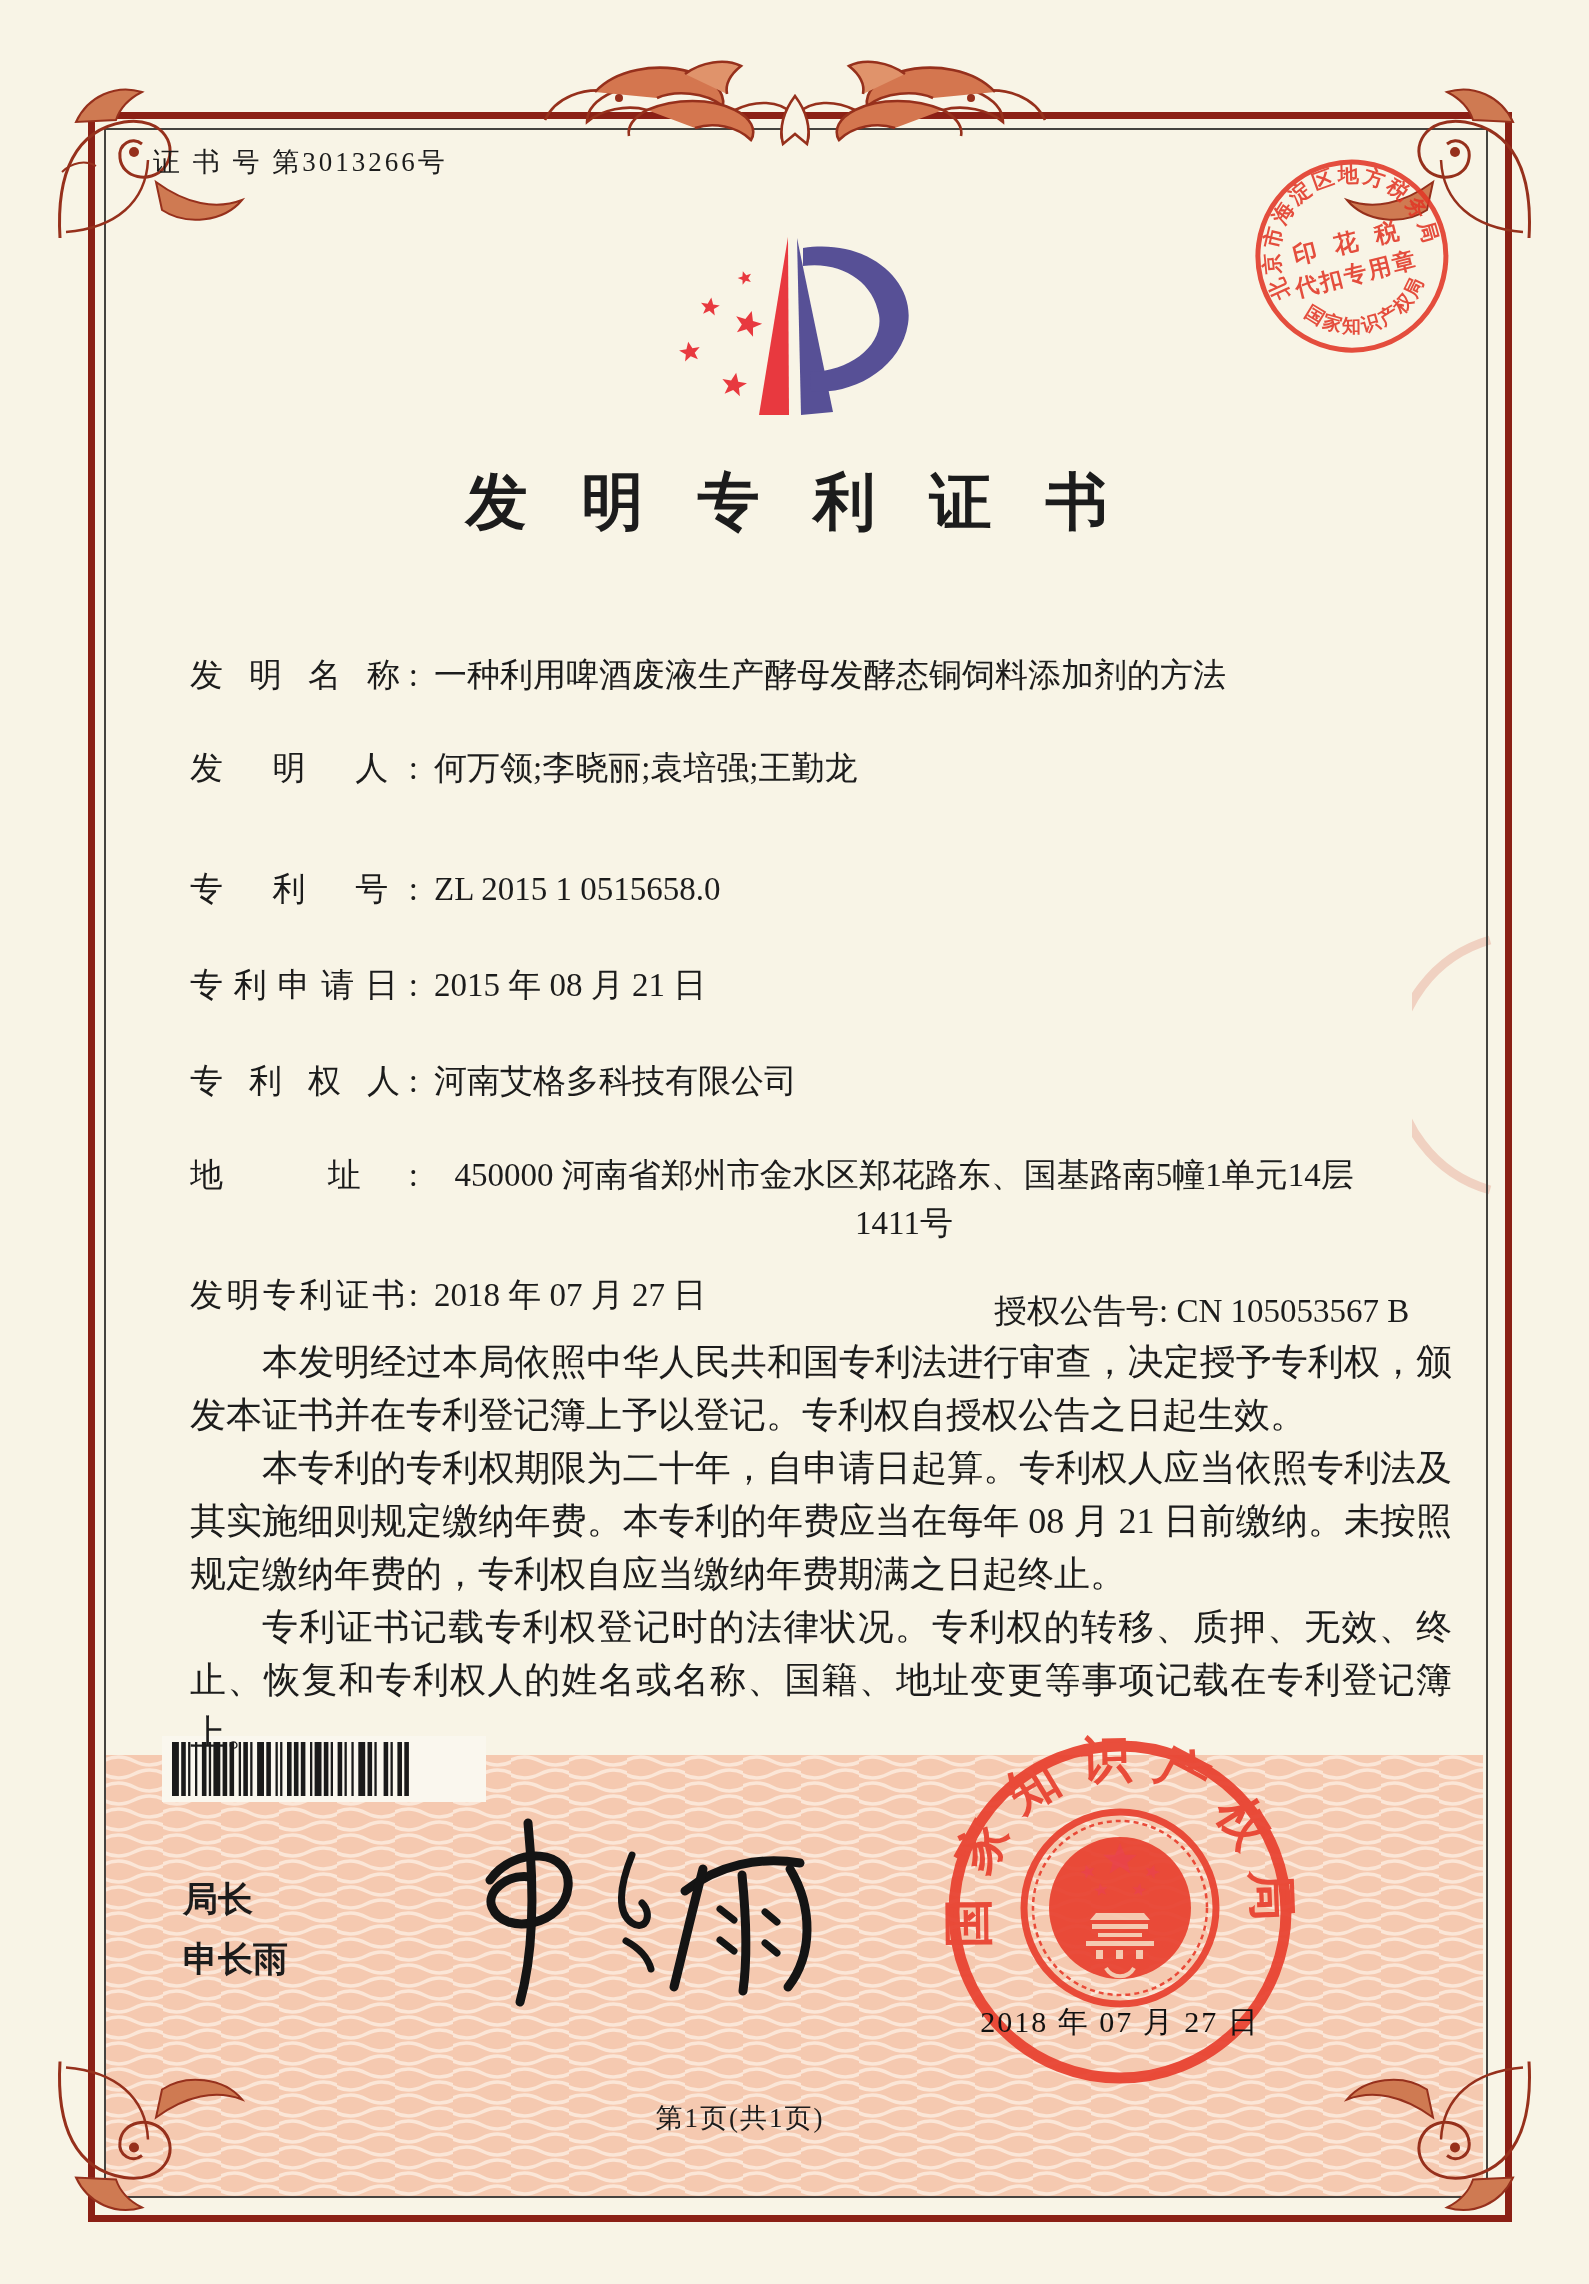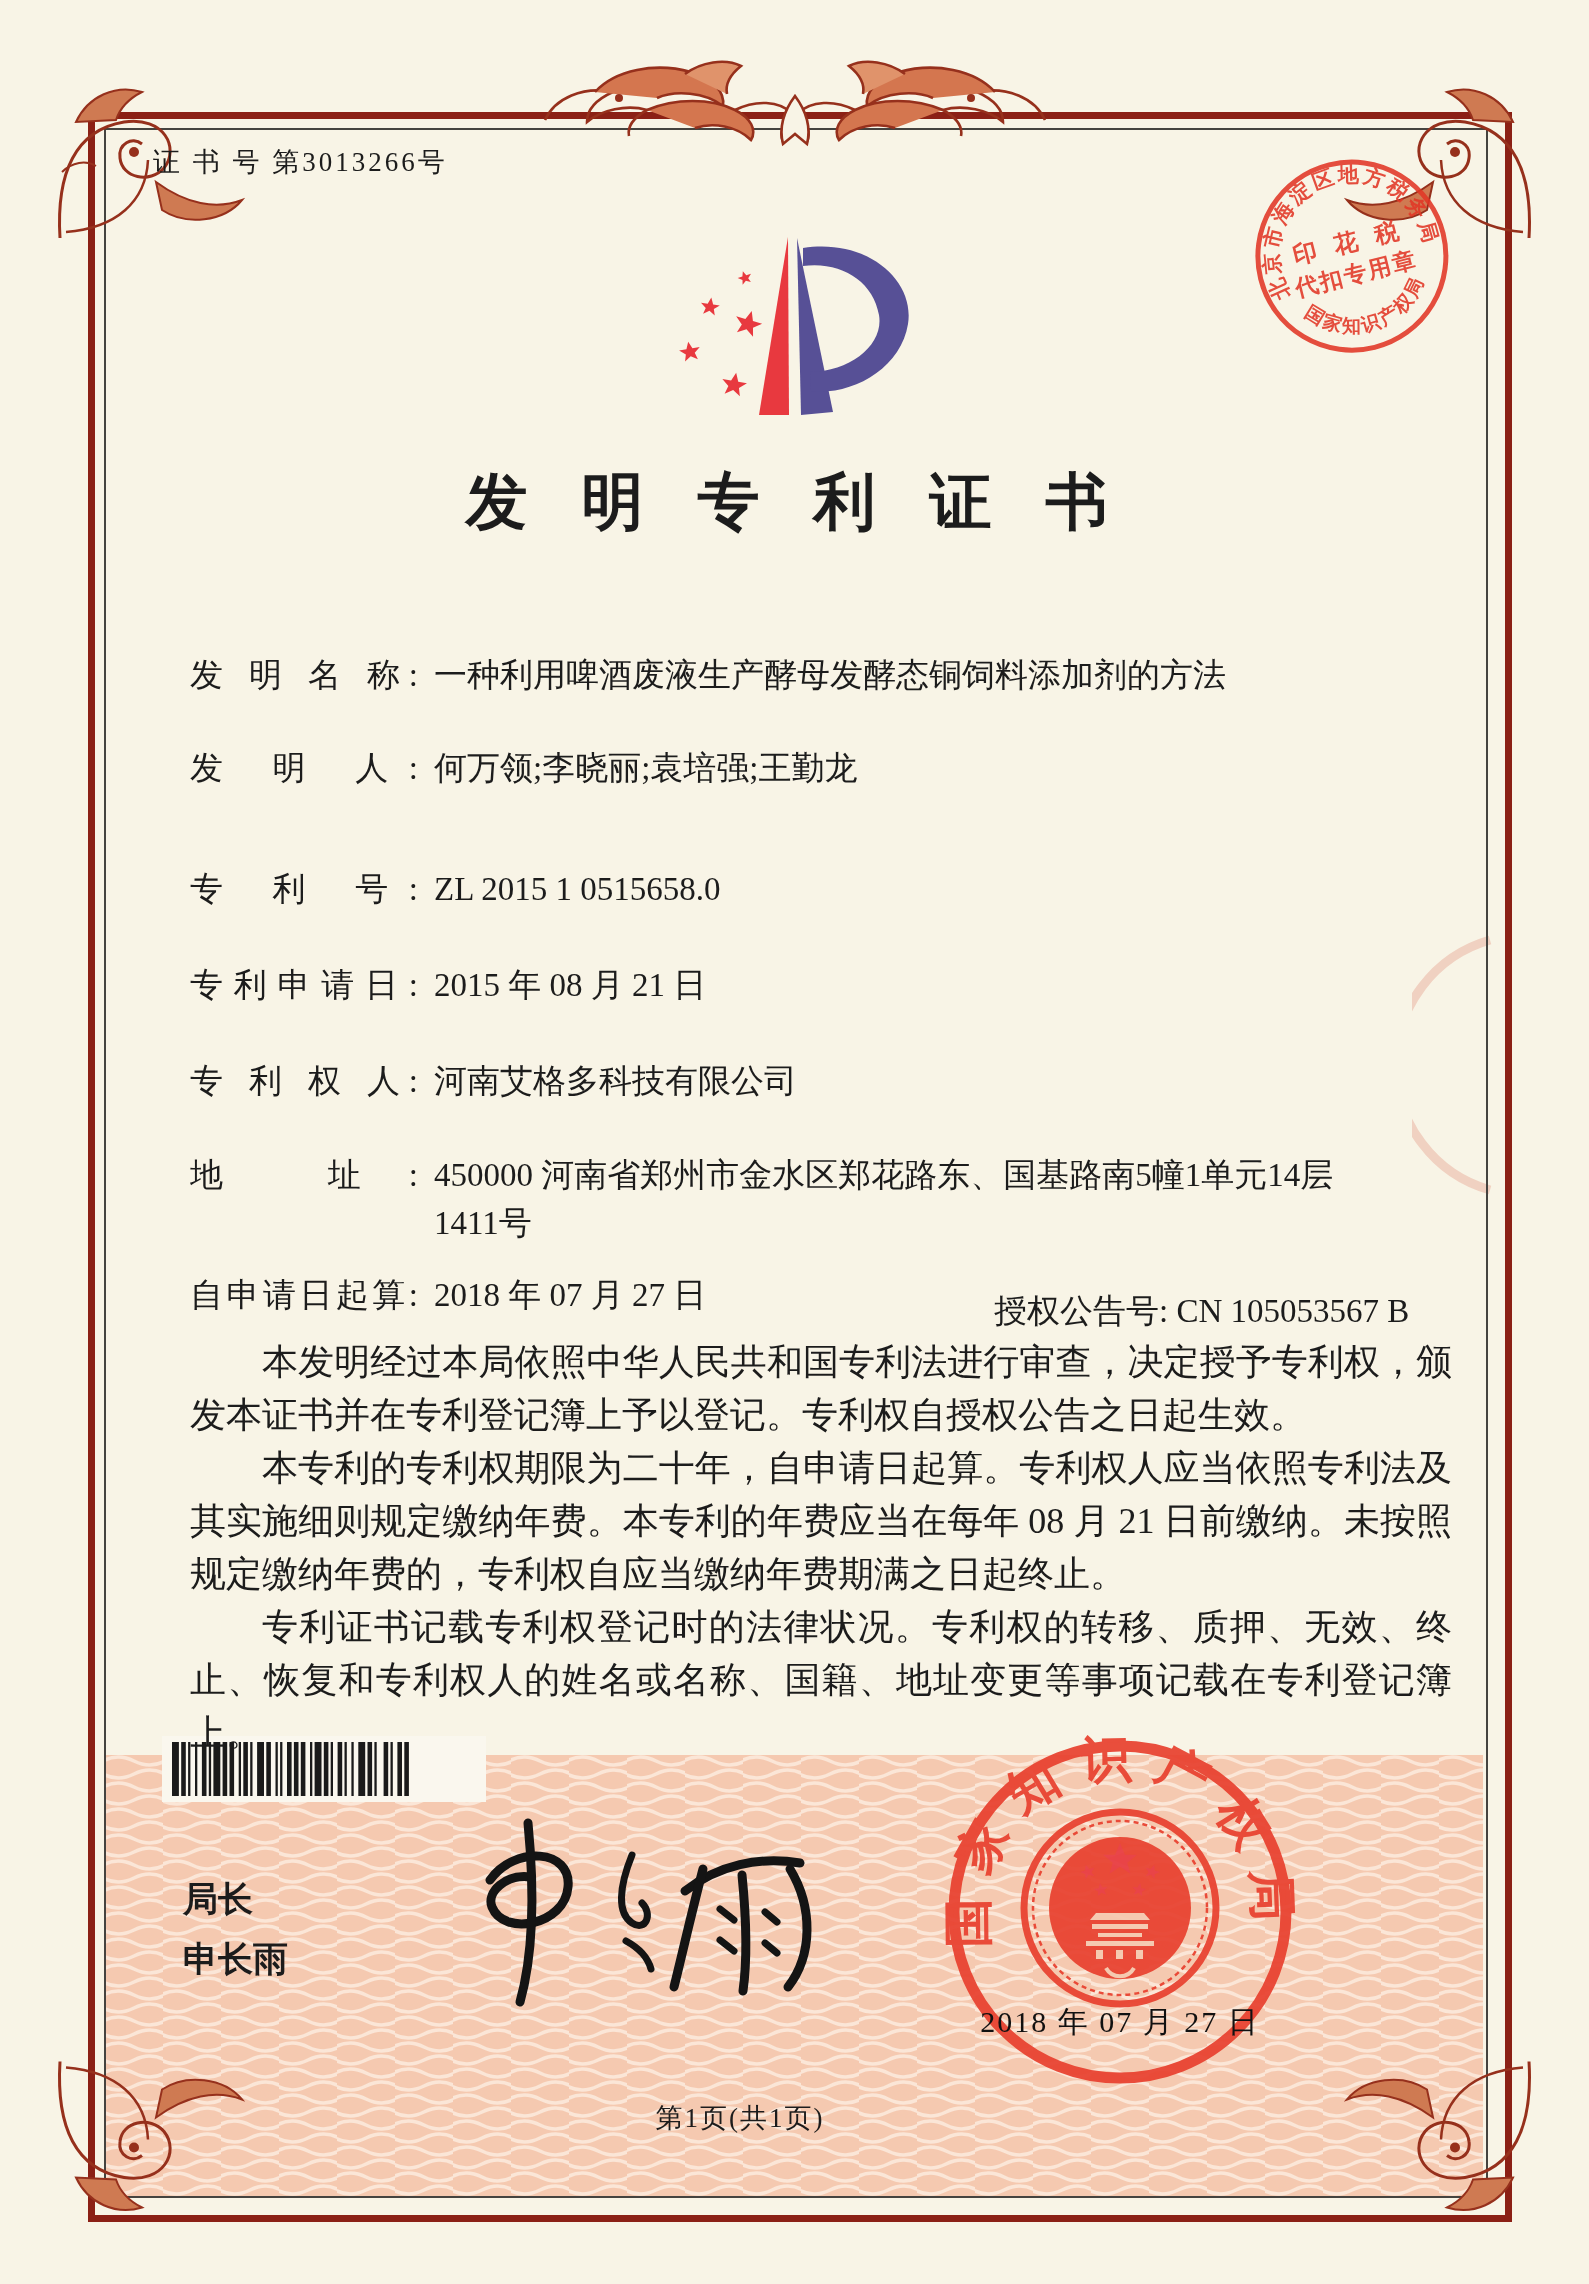--- a/index.html
+++ b/index.html
@@ -10,21 +10,21 @@
   .border-outer{left:88px;top:112px;width:1410px;height:2096px;border:7px solid #8b2015;z-index:4;pointer-events:none;}
   .border-inner{left:104px;top:128px;width:1380px;height:2066px;border:2px solid #45433f;z-index:4;pointer-events:none;}
   
   .cert-no{left:153px;top:144px;font-size:27px;letter-spacing:3px;z-index:6;}
   .title{left:0;top:460px;width:1589px;text-align:center;font-size:62px;font-weight:600;
          letter-spacing:54px;padding-left:38px;box-sizing:border-box;z-index:6;}
   
   .frow{left:190px;width:1270px;font-size:33px;line-height:1.45;z-index:6;}
   .flabel{display:inline-block;width:228px;text-align:justify;text-align-last:justify;vertical-align:top;}
   .fvalue{display:inline-block;margin-left:16px;vertical-align:top;}
-  .fvalue.addr{width:940px;}
+  .fvalue.addr{width:940px;text-align:center;}
   .grant-no-seg{left:804px;top:16px;position:absolute;white-space:nowrap;}
   
   .body-text{left:190px;top:1336px;width:1262px;font-size:36px;line-height:53px;text-align:justify;z-index:6;}
   .body-text p{margin:0;text-indent:2em;}
   
   .band{left:105px;top:1755px;z-index:1;}
   
   .barcode-patch{left:162px;top:1736px;width:324px;height:66px;background:#faf7ee;z-index:2;}
   .barcode{left:172px;top:1742px;z-index:3;}
   
@@ -166,21 +166,21 @@
   <div class="abs frow" style="top:962px">
     <span class="flabel">专利申请日:</span><span class="fvalue">2015 年 08 月 21 日</span>
   </div>
   <div class="abs frow" style="top:1058px">
     <span class="flabel">专 利 权 人:</span><span class="fvalue">河南艾格多科技有限公司</span>
   </div>
   <div class="abs frow" style="top:1152px">
     <span class="flabel">地 址:</span><span class="fvalue addr">450000  河南省郑州市金水区郑花路东、国基路南5幢1单元14层1411号</span>
   </div>
   <div class="abs frow" style="top:1272px">
-    <span class="flabel">自申请日起算:</span><span class="fvalue">2018 年 07 月 27 日</span>
+    <span class="flabel">发明专利证书:</span><span class="fvalue">2018 年 07 月 27 日</span>
     <span class="grant-no-seg"><span>授权公告号:</span> <span>CN 105053567 B</span></span>
   </div>
 
   <div class="abs body-text">
     <p>本发明经过本局依照中华人民共和国专利法进行审查，决定授予专利权，颁发本证书并在专利登记簿上予以登记。专利权自授权公告之日起生效。</p>
     <p>本专利的专利权期限为二十年，自申请日起算。专利权人应当依照专利法及其实施细则规定缴纳年费。本专利的年费应当在每年 08 月 21 日前缴纳。未按照规定缴纳年费的，专利权自应当缴纳年费期满之日起终止。</p>
     <p>专利证书记载专利权登记时的法律状况。专利权的转移、质押、无效、终止、恢复和专利权人的姓名或名称、国籍、地址变更等事项记载在专利登记簿上。</p>
   </div>
 
   <div class="abs barcode-patch"></div>

